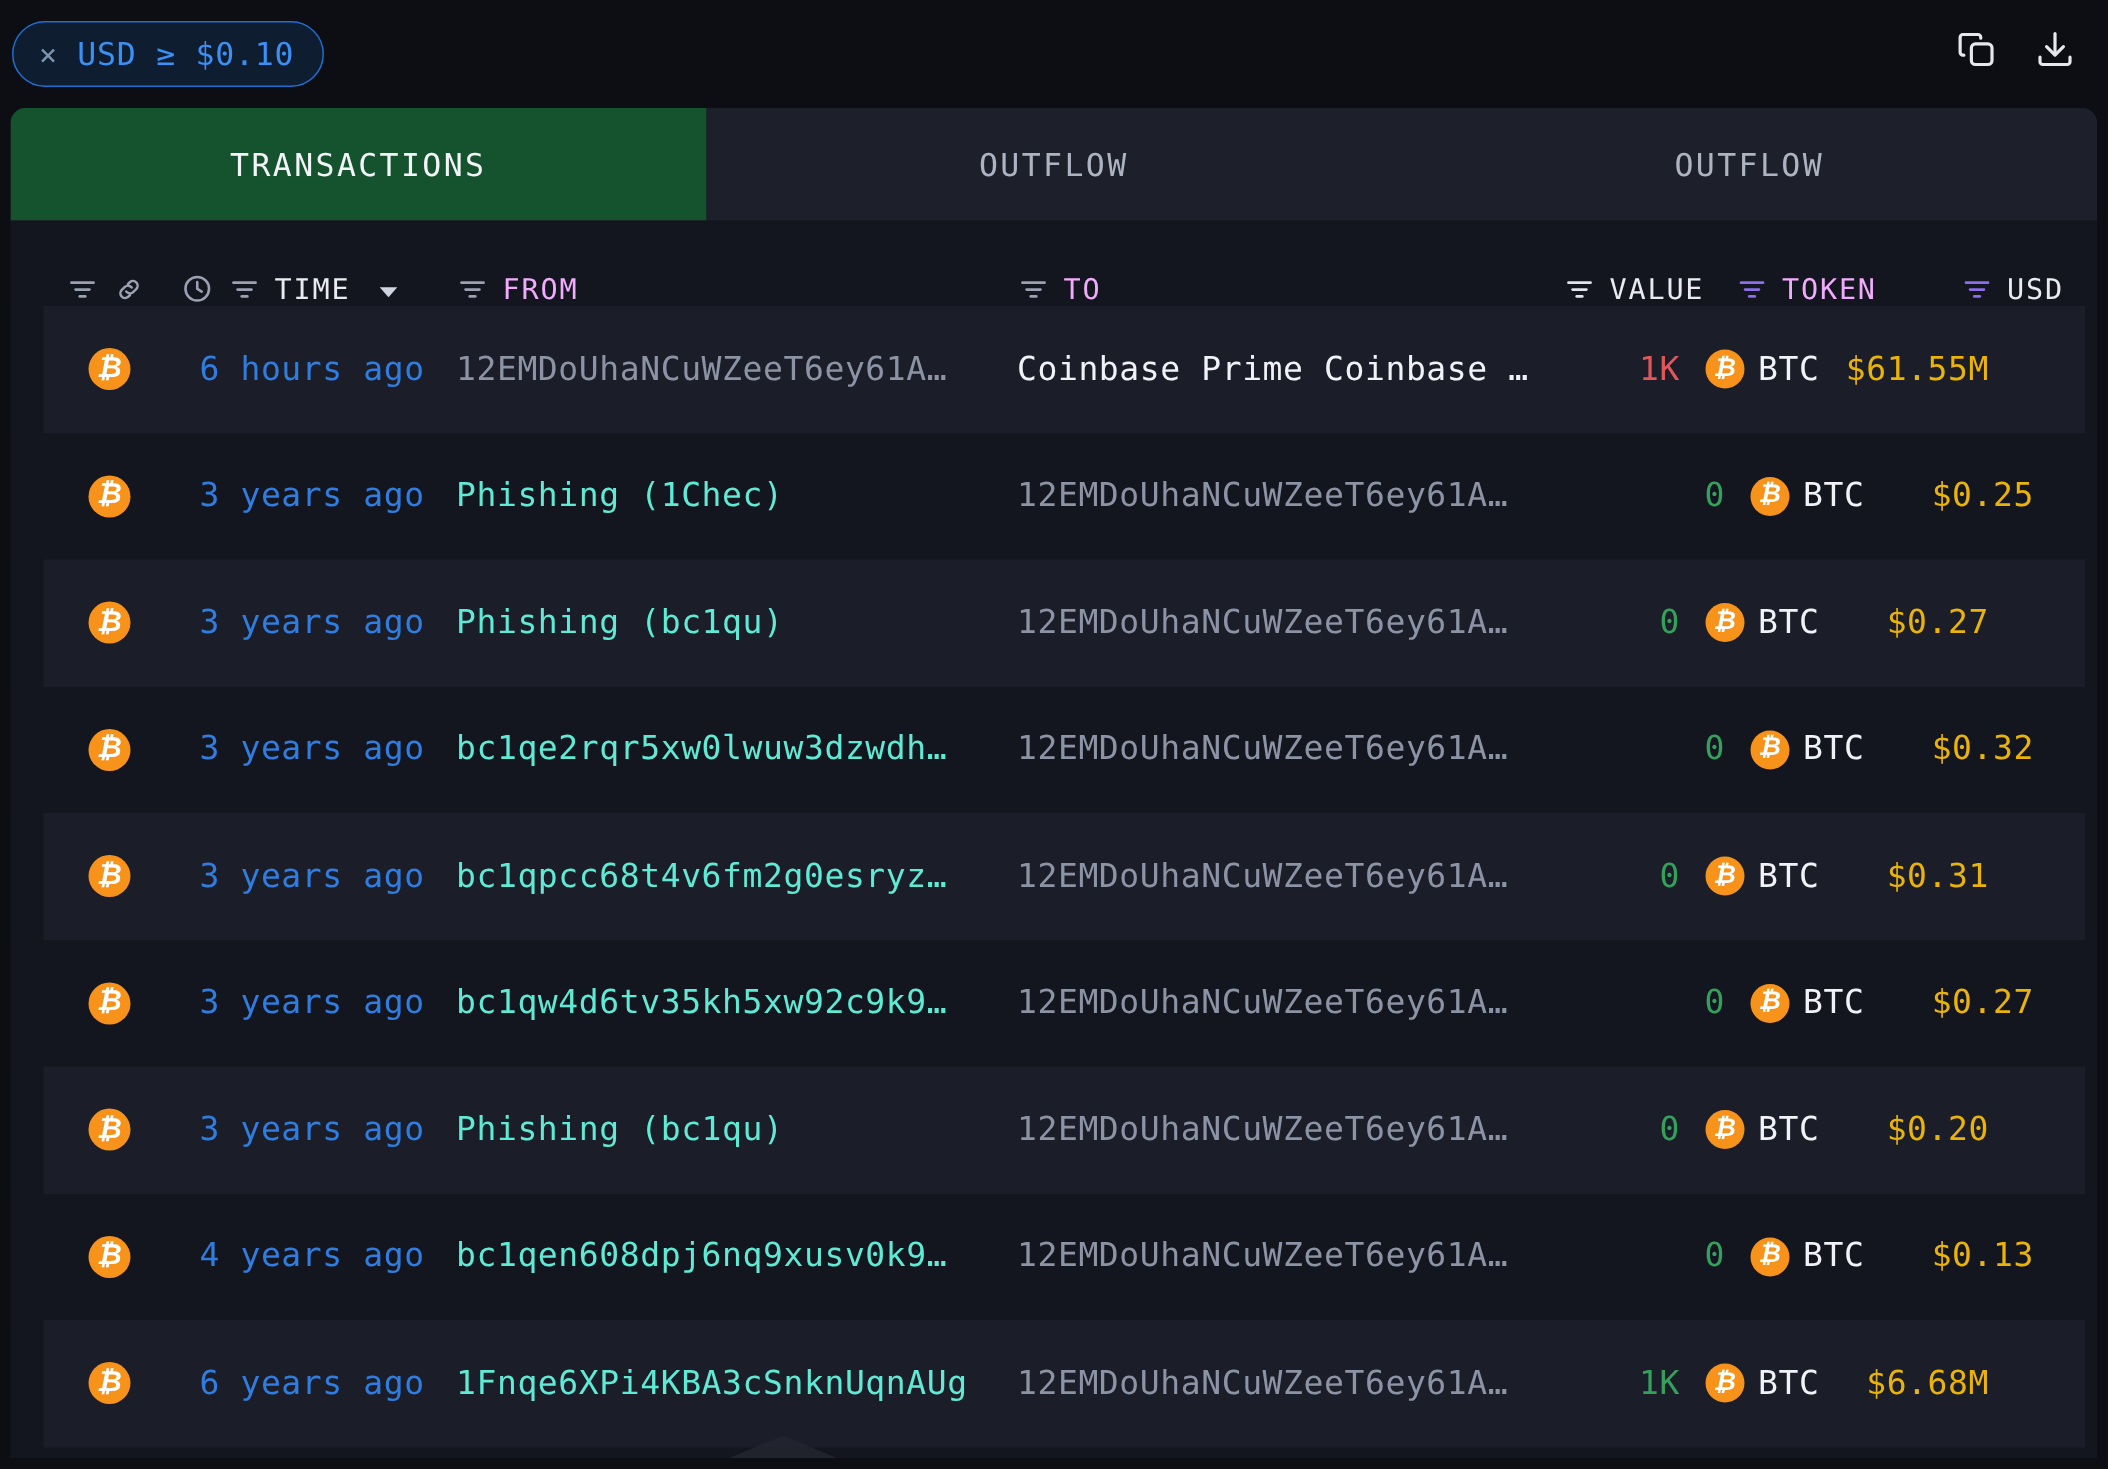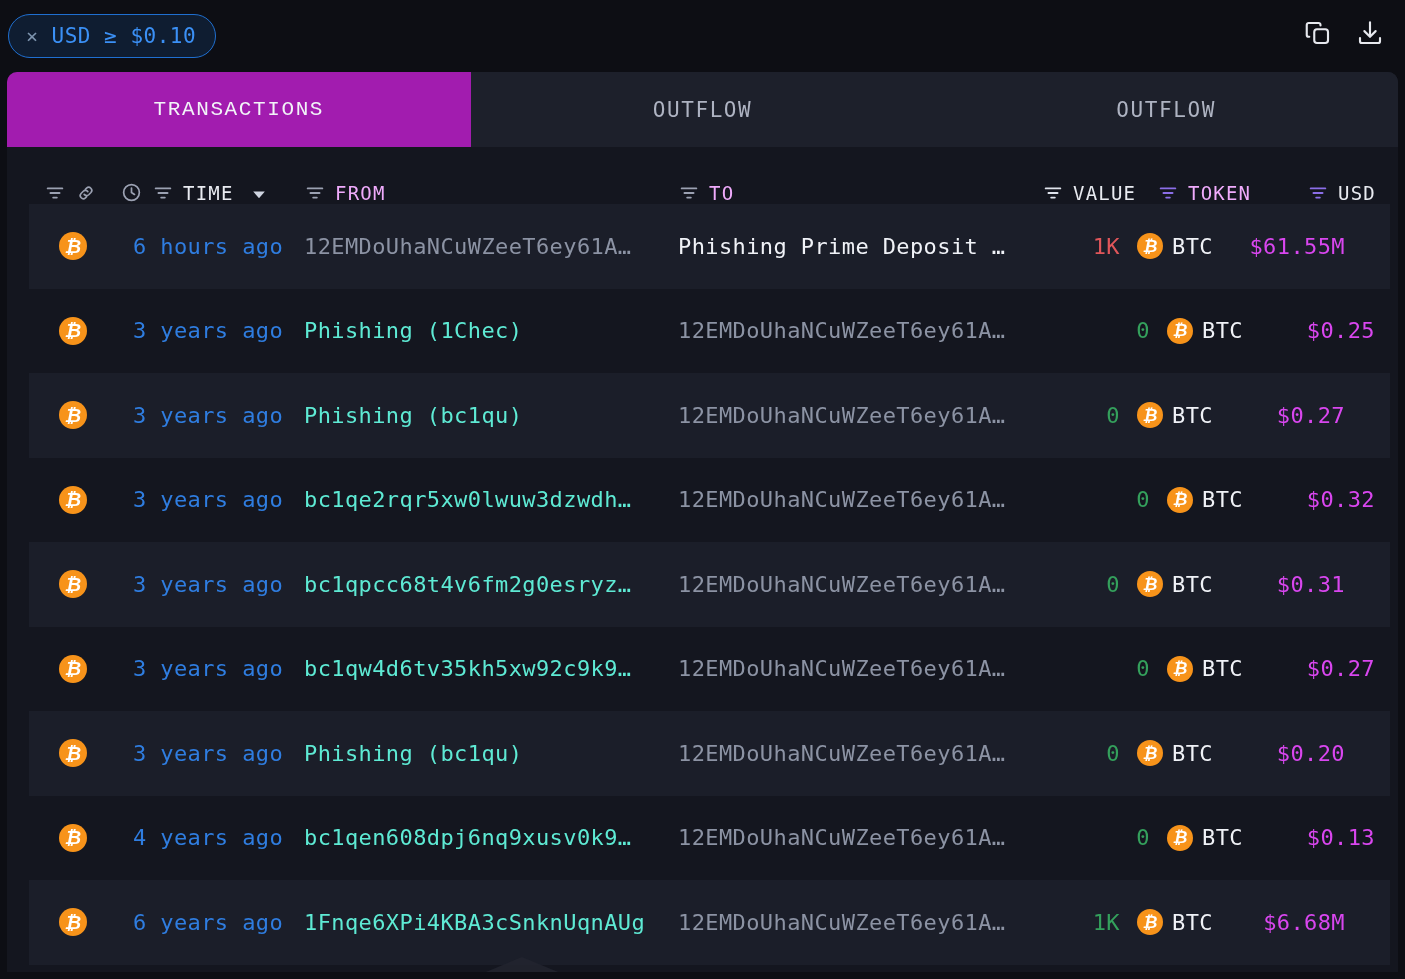--- a/index.html
+++ b/index.html
@@ -80,23 +80,22 @@
     display: flex;
     align-items: center;
     justify-content: center;
     font-size: 21px;
     letter-spacing: 1.6px;
     color: #aeb3c2;
     cursor: pointer;
     background: #1d202b;
   }
   .tab.active {
-    background: #a21caf;
+    background: #14532d;
     color: #f2f4f8;
-    font-family: Liberation Mono, monospace;
   }
 
   
   .thead {
     position: relative;
     height: 57px;
     background: #14161f;
   }
   .th {
     position: absolute;
@@ -145,21 +144,21 @@
   .c-chain { left: 52px; }
   .c-time  { left: 110px; color: #2f7de0; margin-left: 16px; }
   .c-from  { left: 297px; color: #5eead4; max-width: 350px; overflow: hidden; }
   .c-from.muted { color: #8c93a4; }
   .c-to    { left: 671px; color: #8c93a4; max-width: 345px; overflow: hidden; }
   .c-to.bright { color: #f0f2f7; }
   .c-value { right: 248px; justify-content: flex-end; }
   .c-value.out { color: #e0565a; }
   .c-value.in  { color: #34a05c; }
   .c-token { right: 155px; gap: 9px; color: #f0f2f7; }
-  .c-usd   { right: 23px; color: #d946ef; }
+  .c-usd   { right: 42px; color: #eab308; }
 
   .btc-dot {
     width: 28px; height: 28px;
     border-radius: 50%;
     background: #f7931a;
     display: flex; align-items: center; justify-content: center;
     flex: none;
   }
   .btc-dot span {
     color: #fff;
@@ -287,21 +286,21 @@
 
   <div class="tbody" id="tbody">
     <div class="row alt">
         <div class="cell c-chain">
           <span class="btc-dot">
             <span>₿</span>
           </span>
         </div>
         <div class="cell c-time">6 hours ago</div>
         <div class="cell c-from muted">12EMDoUhaNCuWZeeT6ey61A…</div>
-        <div class="cell c-to bright">Phishing Prime Deposit …</div>
+        <div class="cell c-to bright">Coinbase Prime Coinbase …</div>
         <div class="cell c-value out">1K</div>
         <div class="cell c-token">
           <span class="btc-dot sm">
             <span>₿</span>
           </span>
           <span>BTC</span>
         </div>
         <div class="cell c-usd">$61.55M</div>
       </div>
       <div class="row">

